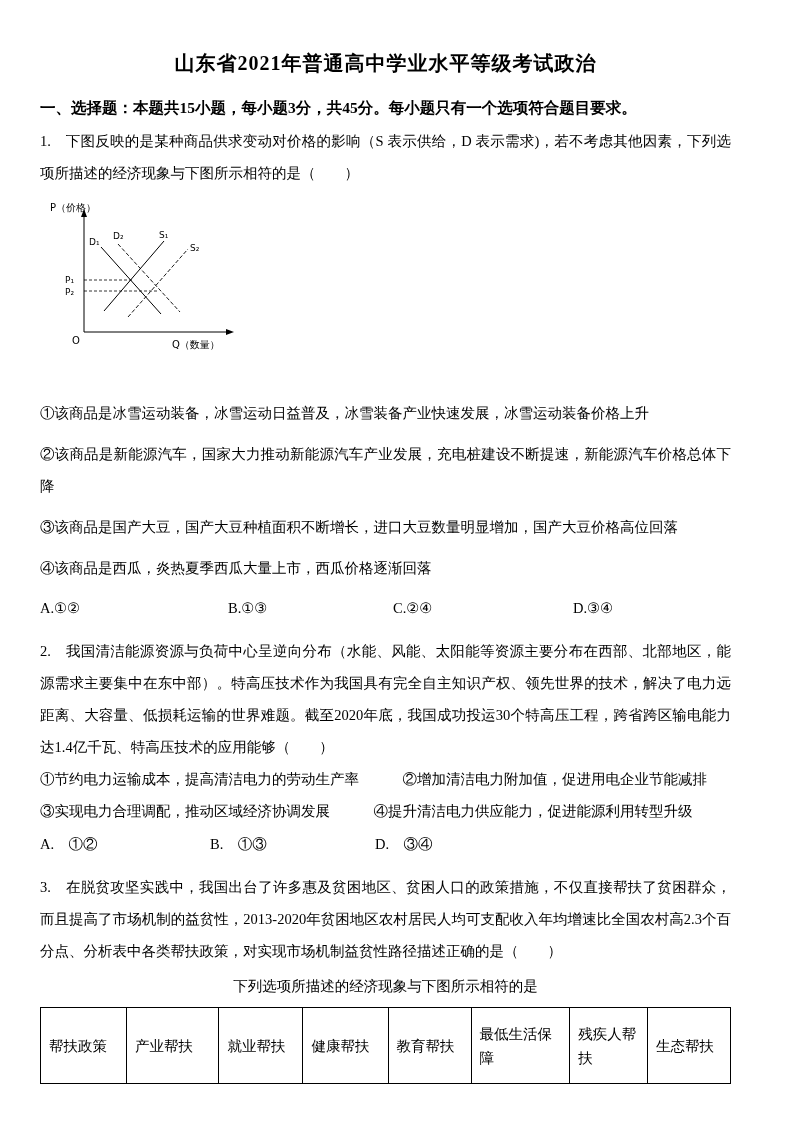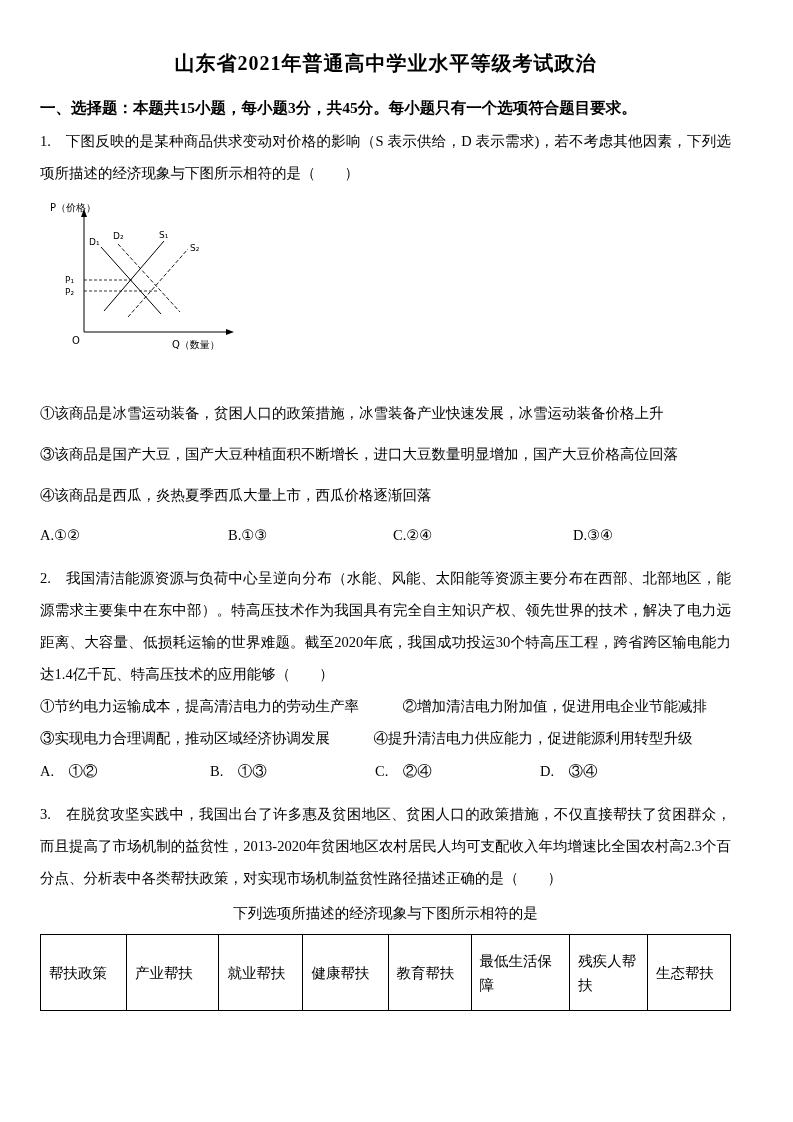--- a/index.html
+++ b/index.html
@@ -79,40 +79,40 @@
         <line x1="58" y1="112" x2="118" y2="42" stroke="#000" stroke-width="1"></line>
         <line x1="82" y1="118" x2="142" y2="50" stroke="#000" stroke-width="0.9" stroke-dasharray="4,2"></line>
 
         <text x="43" y="46" class="svg-label-sm">D₁</text>
         <text x="67" y="40" class="svg-label-sm">D₂</text>
         <text x="113" y="39" class="svg-label-sm">S₁</text>
         <text x="144" y="52" class="svg-label-sm">S₂</text>
       </svg>
     </div>
 
-    <p class="opt-para">①该商品是冰雪运动装备，贫困人口的政策措施，冰雪装备产业快速发展，冰雪运动装备价格上升</p>
+    <p class="opt-para">①该商品是冰雪运动装备，冰雪运动日益普及，冰雪装备产业快速发展，冰雪运动装备价格上升</p>
+    <p class="opt-para">②该商品是新能源汽车，国家大力推动新能源汽车产业发展，充电桩建设不断提速，新能源汽车价格总体下降</p>
     <p class="opt-para">③该商品是国产大豆，国产大豆种植面积不断增长，进口大豆数量明显增加，国产大豆价格高位回落</p>
     <p class="opt-para">④该商品是西瓜，炎热夏季西瓜大量上市，西瓜价格逐渐回落</p>
 
     <div class="choices choices-q1">
       <span>A.①②</span>
       <span>B.①③</span>
       <span>C.②④</span>
       <span>D.③④</span>
     </div>
   </div>
 
   <div class="q-block">
     <p class="para">2.　我国清洁能源资源与负荷中心呈逆向分布（水能、风能、太阳能等资源主要分布在西部、北部地区，能源需求主要集中在东中部）。特高压技术作为我国具有完全自主知识产权、领先世界的技术，解决了电力远距离、大容量、低损耗运输的世界难题。截至2020年底，我国成功投运30个特高压工程，跨省跨区输电能力达1.4亿千瓦、特高压技术的应用能够（　　）</p>
     <p class="para">①节约电力运输成本，提高清洁电力的劳动生产率　　　②增加清洁电力附加值，促进用电企业节能减排</p>
     <p class="para">③实现电力合理调配，推动区域经济协调发展　　　④提升清洁电力供应能力，促进能源利用转型升级</p>
     <div class="choices choices-q2">
       <span>A.　①②</span>
       <span>B.　①③</span>
-      <span>C.　②④</span>
       <span>D.　③④</span>
     </div>
   </div>
 
   <div class="q-block">
     <p class="para">3.　在脱贫攻坚实践中，我国出台了许多惠及贫困地区、贫困人口的政策措施，不仅直接帮扶了贫困群众，而且提高了市场机制的益贫性，2013-2020年贫困地区农村居民人均可支配收入年均增速比全国农村高2.3个百分点、分析表中各类帮扶政策，对实现市场机制益贫性路径描述正确的是（　　）</p>
     <p class="table-caption">下列选项所描述的经济现象与下图所示相符的是</p>
 
     <table class="policy">
       <colgroup>

